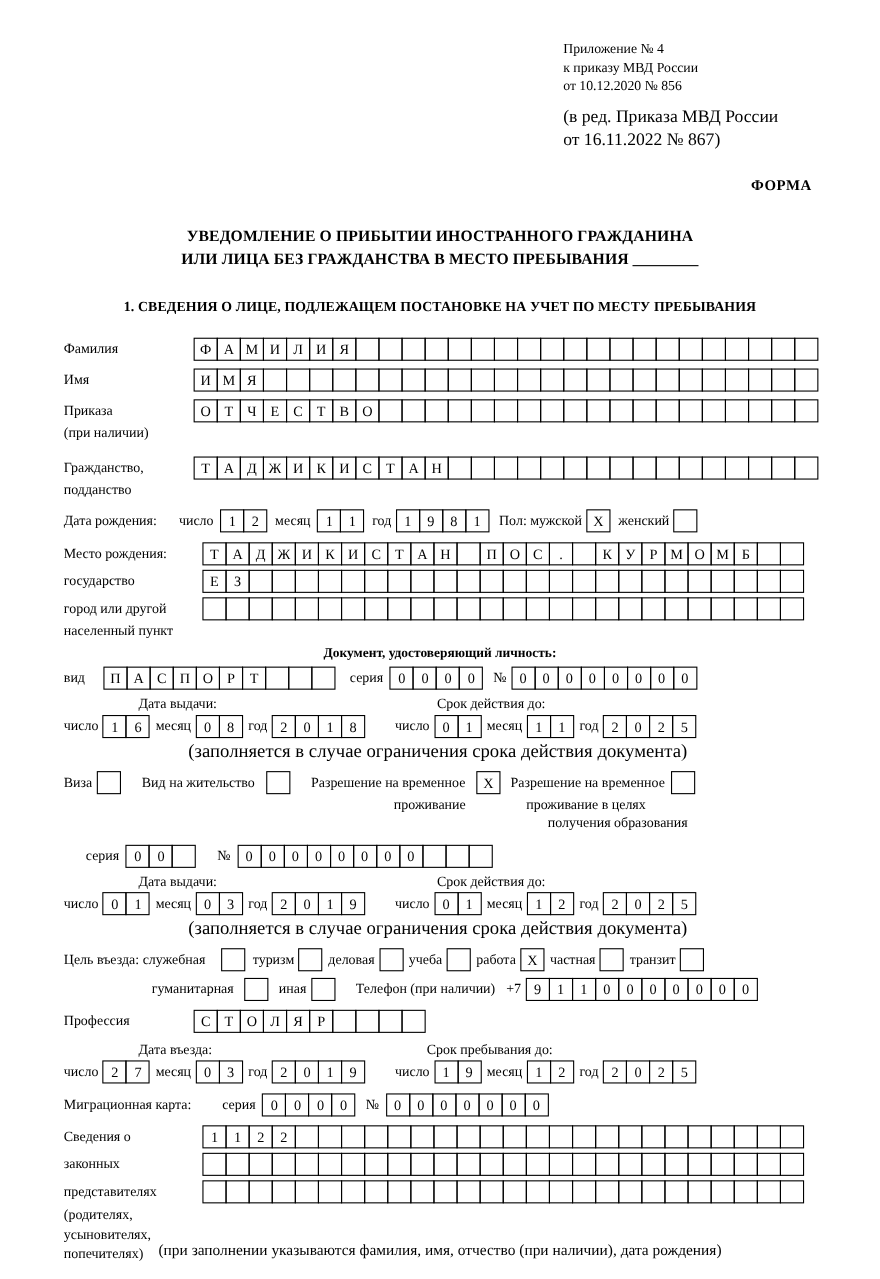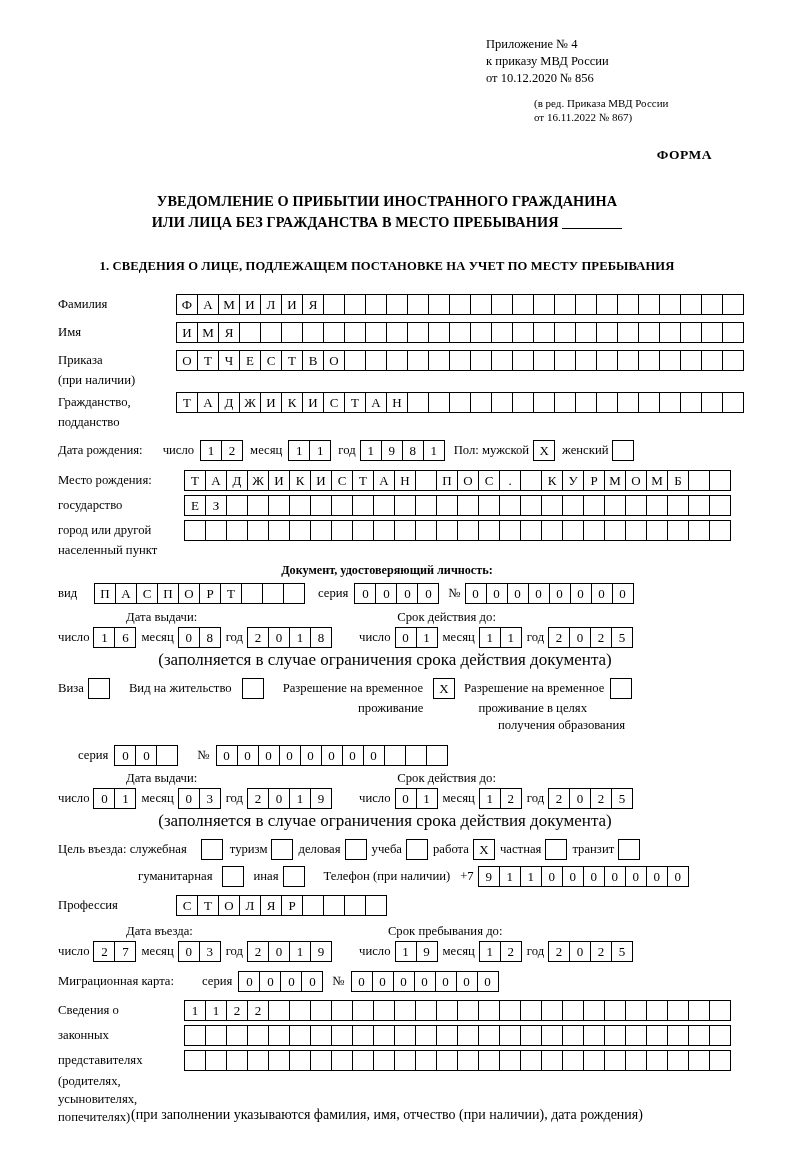--- a/index.html
+++ b/index.html
@@ -7,31 +7,31 @@
     width:800px; height:1163px;
     font-family:"Liberation Serif", serif;
     color:#000;
     position:relative;
     overflow:hidden;
   }
   .page{
     position:relative;
     width:800px; height:1163px;
     box-sizing:border-box;
-    padding:36px 84px 10px 58px;
+    padding:36px 58px 10px 58px;
   }
   
   .hdr{
     margin-left:auto;
     width:230px;
     font-size:12.5px;
     line-height:1.35;
     text-align:left;
   }
-  .hdr .small{font-size:11px; margin-top:9px; line-height:1.35;margin-left:48px;}
+  .hdr .small{font-size:16px; margin-top:9px; line-height:1.35;}
   .forma{
     text-align:right;
     font-weight:bold;
     font-size:13.5px;
     letter-spacing:.5px;
     margin-top:22px;
     margin-right:4px;
     font-family:Liberation Serif, serif;
   }
   .title{
@@ -218,21 +218,21 @@
         <div class="cell"></div>
         <div class="cell"></div>
         <div class="cell"></div>
         <div class="cell"></div>
         <div class="cell"></div>
         <div class="cell"></div>
       </div>
   </div>
   <div class="lbl" style="margin-top:2px">(при наличии)</div>
 
-  <div class="row" style="margin-top:4px">
+  <div class="row" style="margin-top:14px">
     <div class="lbl w-lab">Гражданство,</div>
     <div class="cells">
         <div class="cell">Т</div>
         <div class="cell">А</div>
         <div class="cell">Д</div>
         <div class="cell">Ж</div>
         <div class="cell">И</div>
         <div class="cell">К</div>
         <div class="cell">И</div>
         <div class="cell">С</div>

